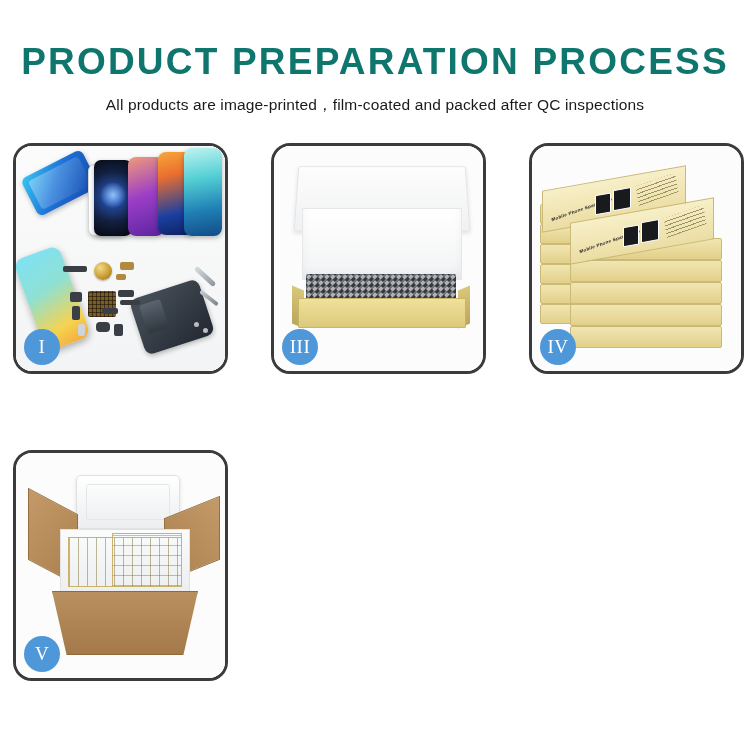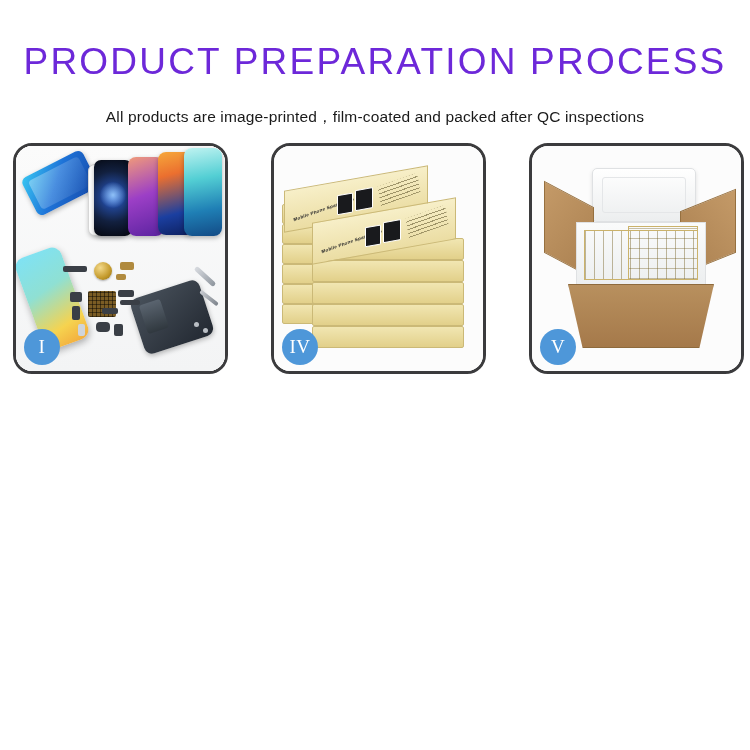--- a/index.html
+++ b/index.html
@@ -10,28 +10,28 @@
     overflow:hidden;
     position:relative;
   }
   
   .header{position:absolute;left:0;top:0;width:750px;text-align:center;}
   .title{
     margin:0;
     padding-top:42px;
     font-size:37px;
     line-height:40px;
-    font-weight:400;
+    font-weight:700;
     letter-spacing:2.2px;
-    color:#6d28d9;
+    color:#0f766e;
     font-family:"Liberation Sans","DejaVu Sans",sans-serif;
     white-space:nowrap;
   }
   .subtitle{
-    margin:16px;
+    margin:4px;
     padding-top:9px;
     font-size:15.5px;
     line-height:20px;
     font-weight:400;
     letter-spacing:.15px;
     color:#1a1a1a;
     white-space:nowrap;
   }
   
   .grid{
@@ -243,20 +243,31 @@
       <div class="part" style="left:86px;top:162px;width:16px;height:6px;"></div>
       <div class="tool"></div>
       <div class="tool2"></div>
       <div class="part" style="left:178px;top:176px;width:5px;height:5px;border-radius:50%;background:#b9bec4;"></div>
       <div class="part" style="left:187px;top:182px;width:5px;height:5px;border-radius:50%;background:#b9bec4;"></div>
     </div>
     <div class="badge">I</div>
   </div>
 
 
+  <div class="panel">
+    <div class="stage">
+      <div class="b3lid"></div>
+      <div class="b3foam"></div>
+      <div class="b3grey"></div>
+      <div class="b3fl"></div>
+      <div class="b3fr"></div>
+      <div class="b3front"></div>
+    </div>
+    <div class="badge">III</div>
+  </div>
 
   <div class="panel">
     <div class="stage">
 
       <div class="sbox" style="left:8px;top:58px;width:124px;height:18px;"></div>
       <div class="sbox" style="left:8px;top:78px;width:124px;height:18px;"></div>
       <div class="sbox" style="left:8px;top:98px;width:124px;height:18px;"></div>
       <div class="sbox" style="left:8px;top:118px;width:124px;height:18px;"></div>
       <div class="sbox" style="left:8px;top:138px;width:124px;height:18px;"></div>
       <div class="sbox" style="left:8px;top:158px;width:124px;height:18px;"></div>

